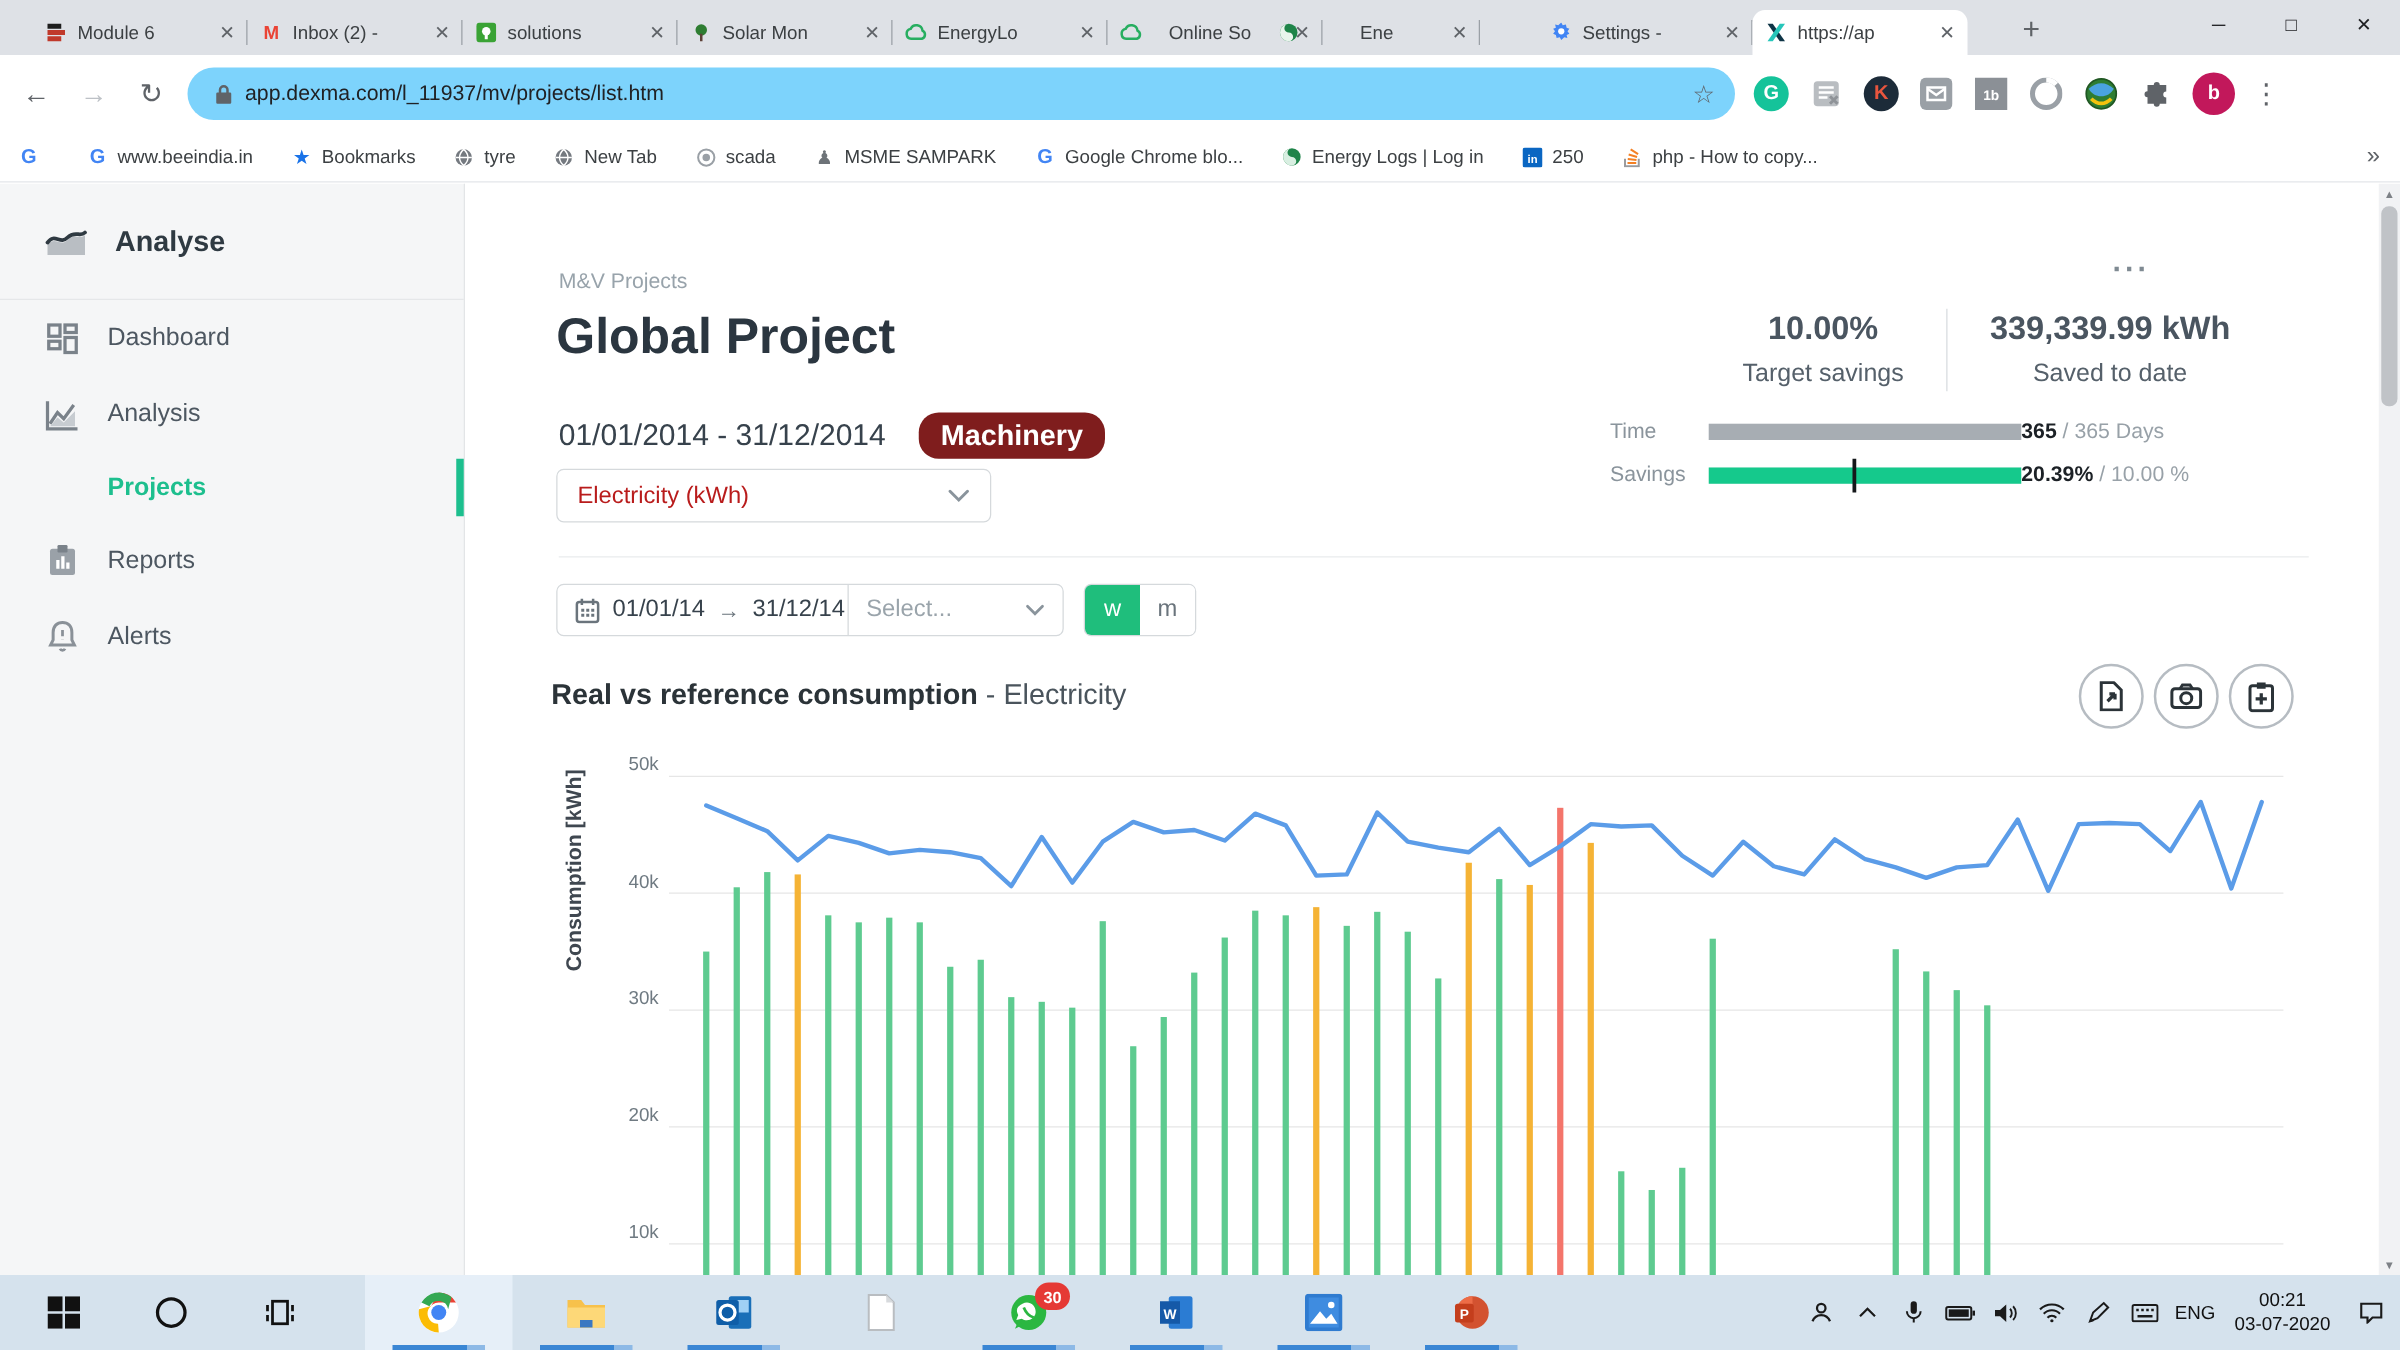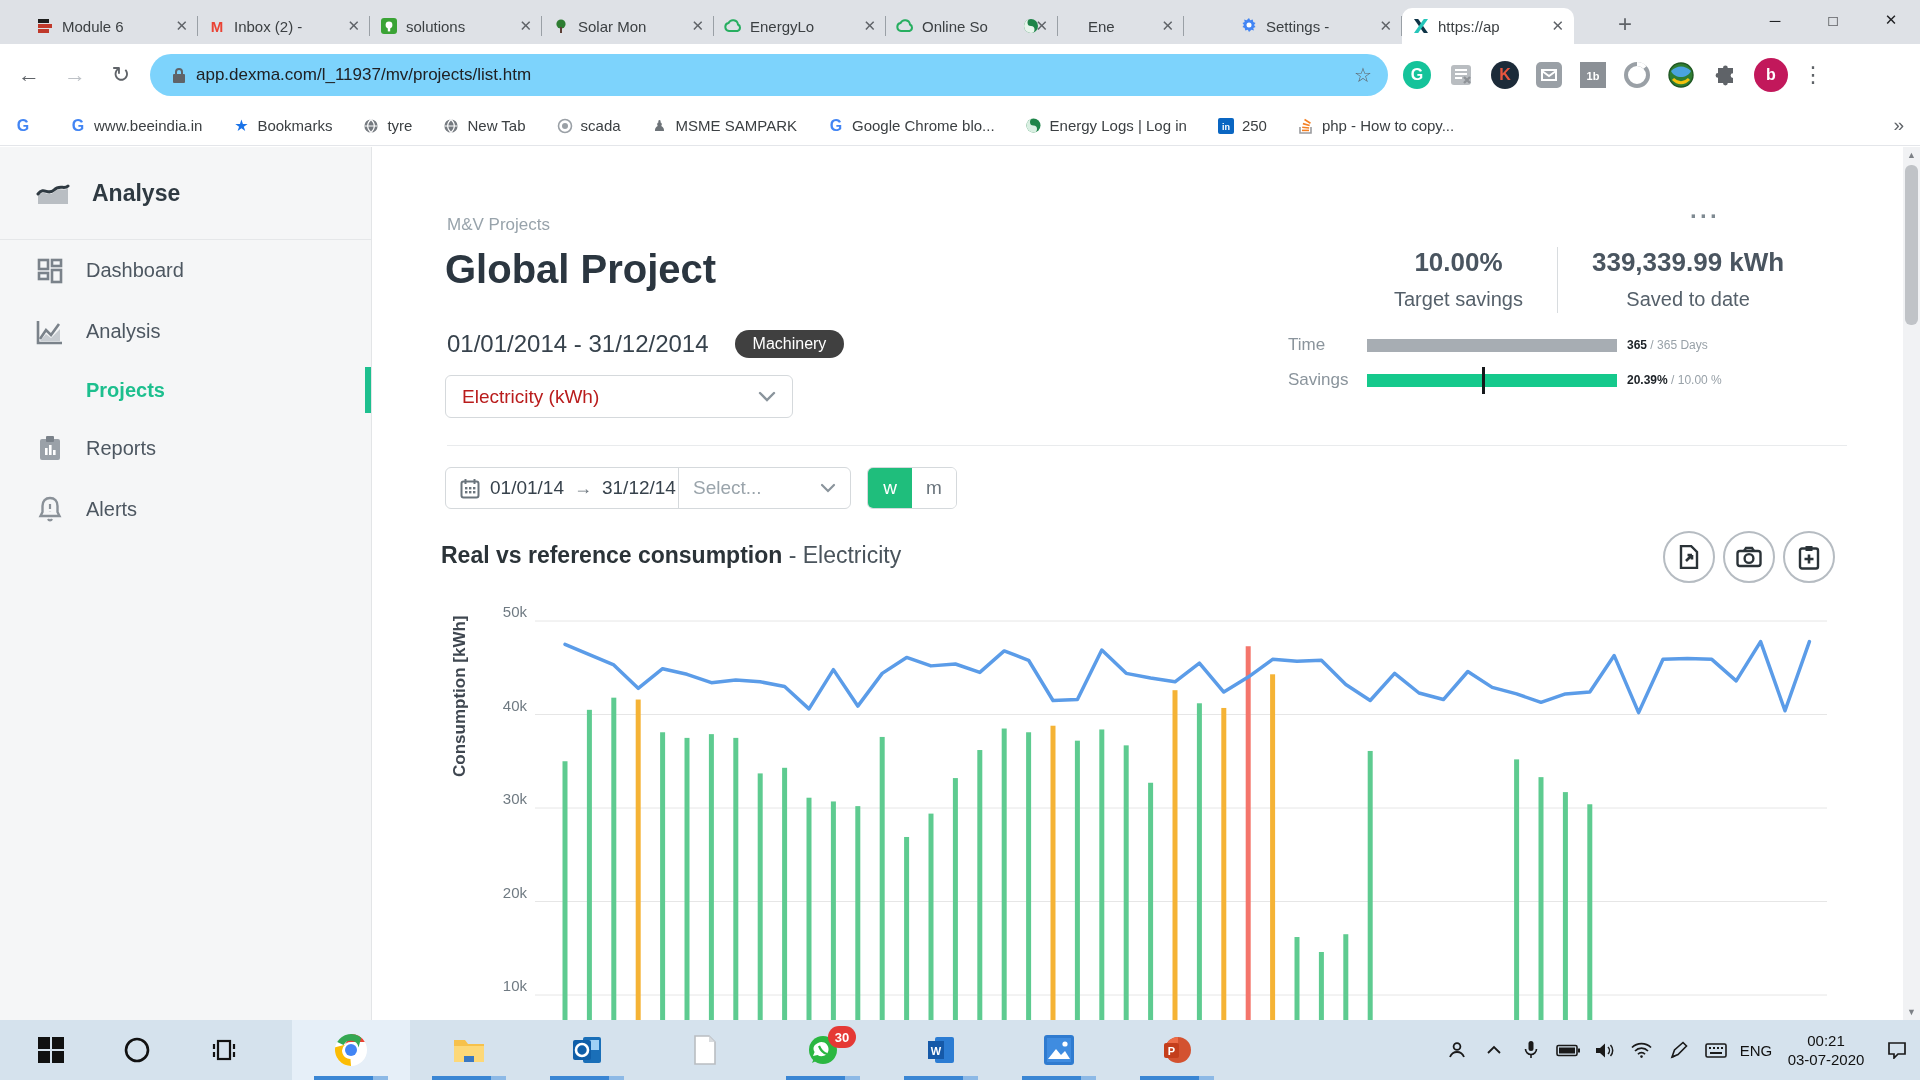--- a/index.html
+++ b/index.html
@@ -58,36 +58,36 @@
   .navitem.sub .nlabel{font-weight:bold;}
   .active-bar{position:absolute;right:0;width:6px;height:46px;top:5px;background:#1dbf8e;}
 
   
   .main{position:absolute;left:372px;top:0;width:1534px;height:873px;}
   .breadcrumb{position:absolute;left:75px;top:68px;font-size:17px;color:#98a3ab;}
   .dots-menu{position:absolute;left:1318px;top:55px;font-size:24px;color:#7f8a92;letter-spacing:2px;font-weight:bold;}
   .pg-title{position:absolute;left:73px;top:100px;font-size:40px;font-weight:bold;color:#2b3640;}
   .daterow{position:absolute;left:75px;top:183px;display:flex;align-items:center;}
   .daterange{font-size:24px;color:#37424c;}
-  .tag{margin-left:26px;background:#404040;color:#fff;font-size:16px;font-weight:normal;
+  .tag{margin-left:26px;background:#7f1d1d;color:#fff;font-size:23px;font-weight:bold;
     padding:5px 18px;border-radius:16px;}
   .meter-select{position:absolute;left:73px;top:202px;width:348px;height:43px;border:1px solid #d5d9dc;
     border-radius:6px;display:flex;align-items:center;padding:0 16px;box-sizing:border-box;background:#fff;margin-top:26px;}
   .meter-select .txt{flex:1;font-size:19px;color:#b91c1c;}
   .stats{position:absolute;left:988px;top:100px;display:flex;align-items:flex-start;}
   .statcol{text-align:center;padding:0 34px;}
   .statcol .v{font-size:26px;font-weight:bold;color:#4a5560;}
   .statcol .l{font-size:20px;color:#55606a;margin-top:10px;}
   .statdiv{width:1px;height:66px;background:#d8dcdf;}
   .progress-row{position:absolute;left:916px;display:flex;align-items:center;height:16px;}
   .progress-row .pl{width:79px;font-size:17px;color:#8a949c;}
   .pbar{width:250px;height:13px;background:#eceeef;position:relative;}
   .pbar .fill{position:absolute;left:0;top:0;height:100%;}
   .pbar .marker{position:absolute;top:-7px;width:3px;height:27px;background:#15181b;}
-  .ptext{margin-left:10px;font-size:12px;white-space:nowrap;}
+  .ptext{margin-left:0;font-size:17px;white-space:nowrap;}
   .ptext b{color:#1c2126;} .ptext span{color:#98a1a8;}
 
   .hr-line{position:absolute;left:75px;top:298px;width:1400px;height:1px;background:#e9ebed;}
 
   .filterrow{position:absolute;left:73px;top:320px;height:42px;display:flex;align-items:stretch;}
   .fgroup{display:flex;border:1px solid #d5d9dc;border-radius:6px;background:#fff;}
   .fdates{display:flex;align-items:center;padding:0 14px;width:204px;}
   .fdates .d{font-size:19px;color:#37424c;margin:0 10px;}
   .fdates .arr{color:#6a747c;font-size:18px;}
   .fselect{display:flex;align-items:center;border-left:1px solid #d5d9dc;width:172px;padding:0 14px;box-sizing:border-box;}
@@ -182,21 +182,21 @@
         <div class="tab" style="left: 714px;">
           <span class="fav">
             <svg width="18" height="14" viewBox="0 0 18 14">
               <path d="M5 12a4 4 0 0 1-.5-7.9A5 5 0 0 1 14 5.5 3.5 3.5 0 0 1 13.5 12z" fill="none" stroke="#27ae60" stroke-width="2"></path>
             </svg>
           </span>
           <span class="t">EnergyLo</span>
           <span class="x">✕</span>
           <span class="sep"></span>
         </div>
-        <div class="tab" style="left: 886px;">
+        <div class="tab" style="left: 886px; gap: 13px;">
           <span class="fav">
             <svg width="18" height="14" viewBox="0 0 18 14">
               <path d="M5 12a4 4 0 0 1-.5-7.9A5 5 0 0 1 14 5.5 3.5 3.5 0 0 1 13.5 12z" fill="none" stroke="#27ae60" stroke-width="2"></path>
             </svg>
           </span>
           <span class="t">Online So</span>
           <span class="x">✕</span>
           <span class="sep"></span>
         </div>
         <div class="tab" style="left: 1012px; gap: 40px;">

